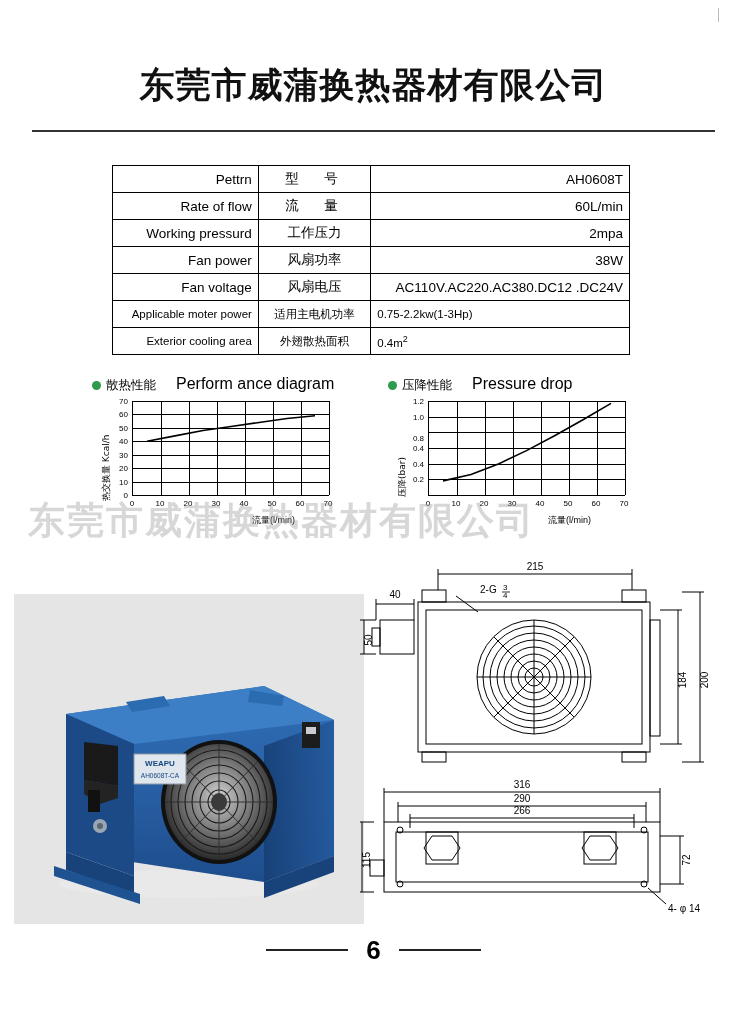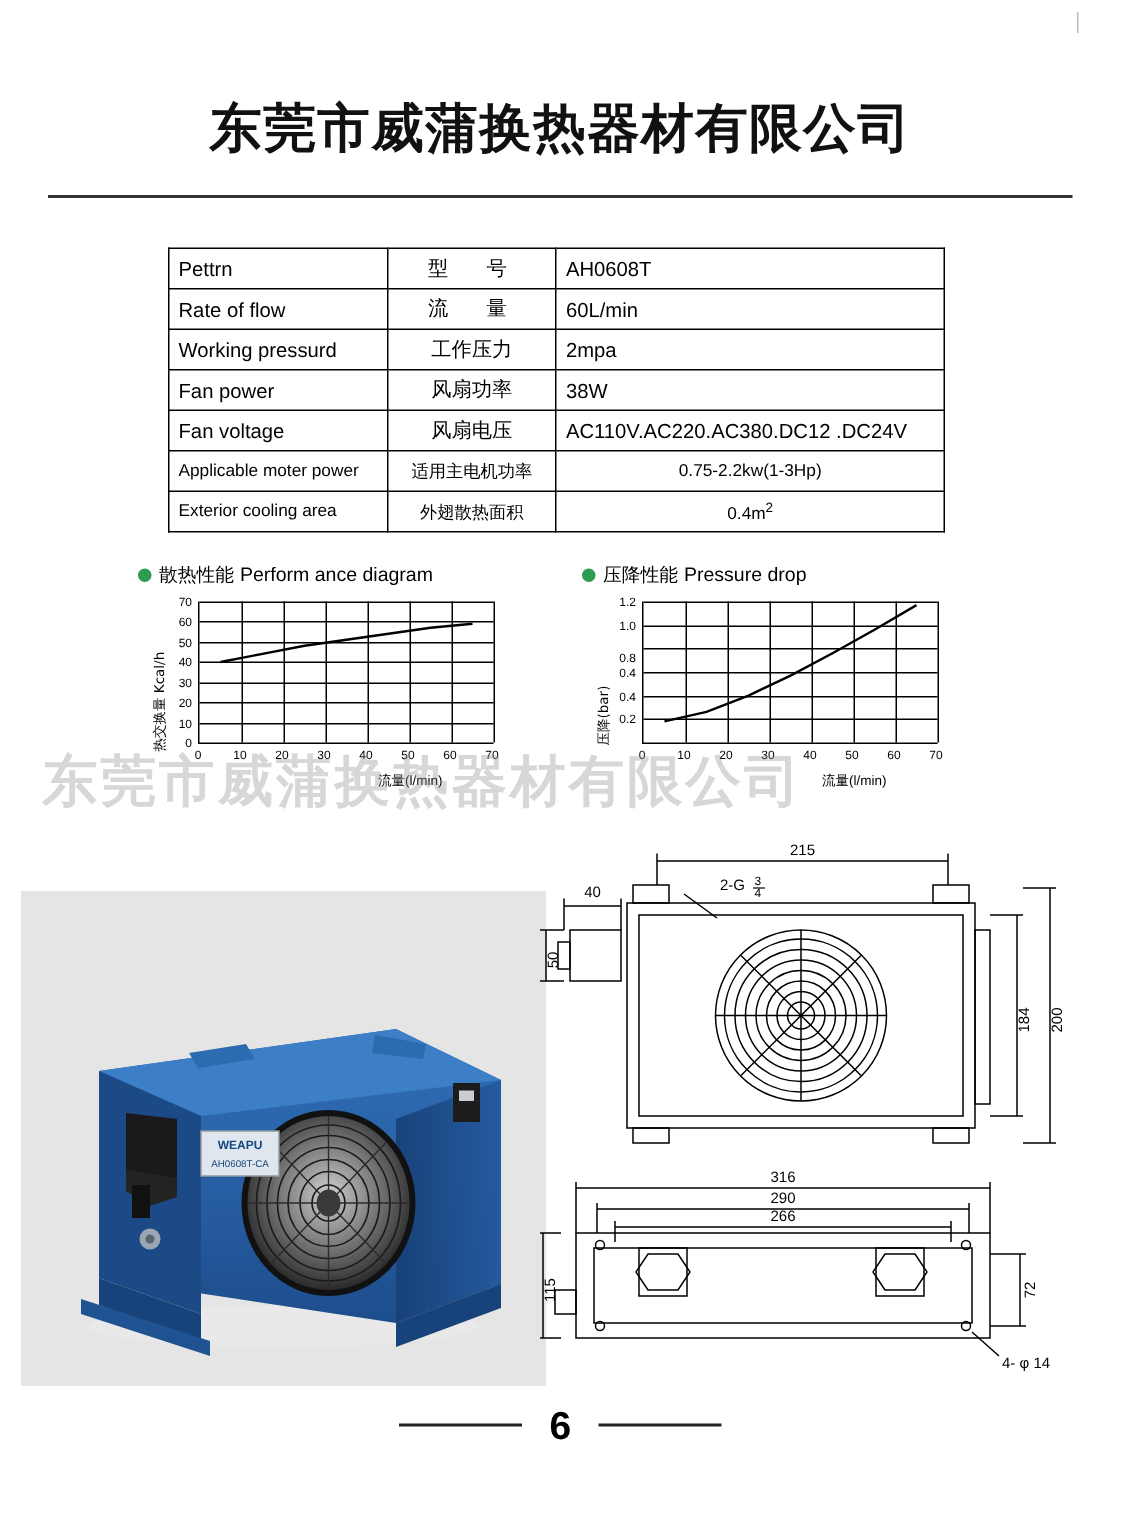--- a/index.html
+++ b/index.html
@@ -49,47 +49,48 @@
     width: 518px;
     border-collapse: collapse;
     font-size: 13.5px;
   }
   .spec-table td {
     border: 1px solid #000;
     height: 26px;
     padding: 0 6px;
     vertical-align: middle;
     white-space: nowrap;
+    text-align: right;
   }
   .spec-table td.c-en { width: 140px; }
   .spec-table td.c-cn { width: 110px; text-align: center; font-family: "DejaVu Sans", sans-serif; margin-left: 12px;}
   .spec-table td.c-val { width: 256px; }
   .spec-table tr.small td { font-size: 11.5px; }
-  .spec-table tr.small td.c-val { text-align: center; }
+  .spec-table tr.small td.c-val { text-align: left; }
   .sup { font-size: 9px; vertical-align: super; }
   .sp-wide { letter-spacing: 6px; }
 
   
   .chart-block { position: absolute; }
   .chart-head {
     position: absolute;
     top: 0; left: 0;
     white-space: nowrap;
     font-size: 12.5px;
   }
   .bullet {
     display: inline-block;
     width: 9px; height: 9px;
     border-radius: 50%;
     background: #2e9b4e;
     margin-right: 5px;
     vertical-align: -1px;
   }
   .chart-head .cn { font-family: "DejaVu Sans", sans-serif; font-size: 12.5px; }
-  .chart-head .en { font-size: 13px; margin-left: 4px; }
+  .chart-head .en { font-size: 16px; margin-left: 20px; }
 
   .plot-wrap {
     position: absolute;
     top: 26px; left: 40px;
   }
   .plot {
     position: relative;
     border-left: 1.3px solid #000;
     border-bottom: 1.3px solid #000;
     box-sizing: content-box;

